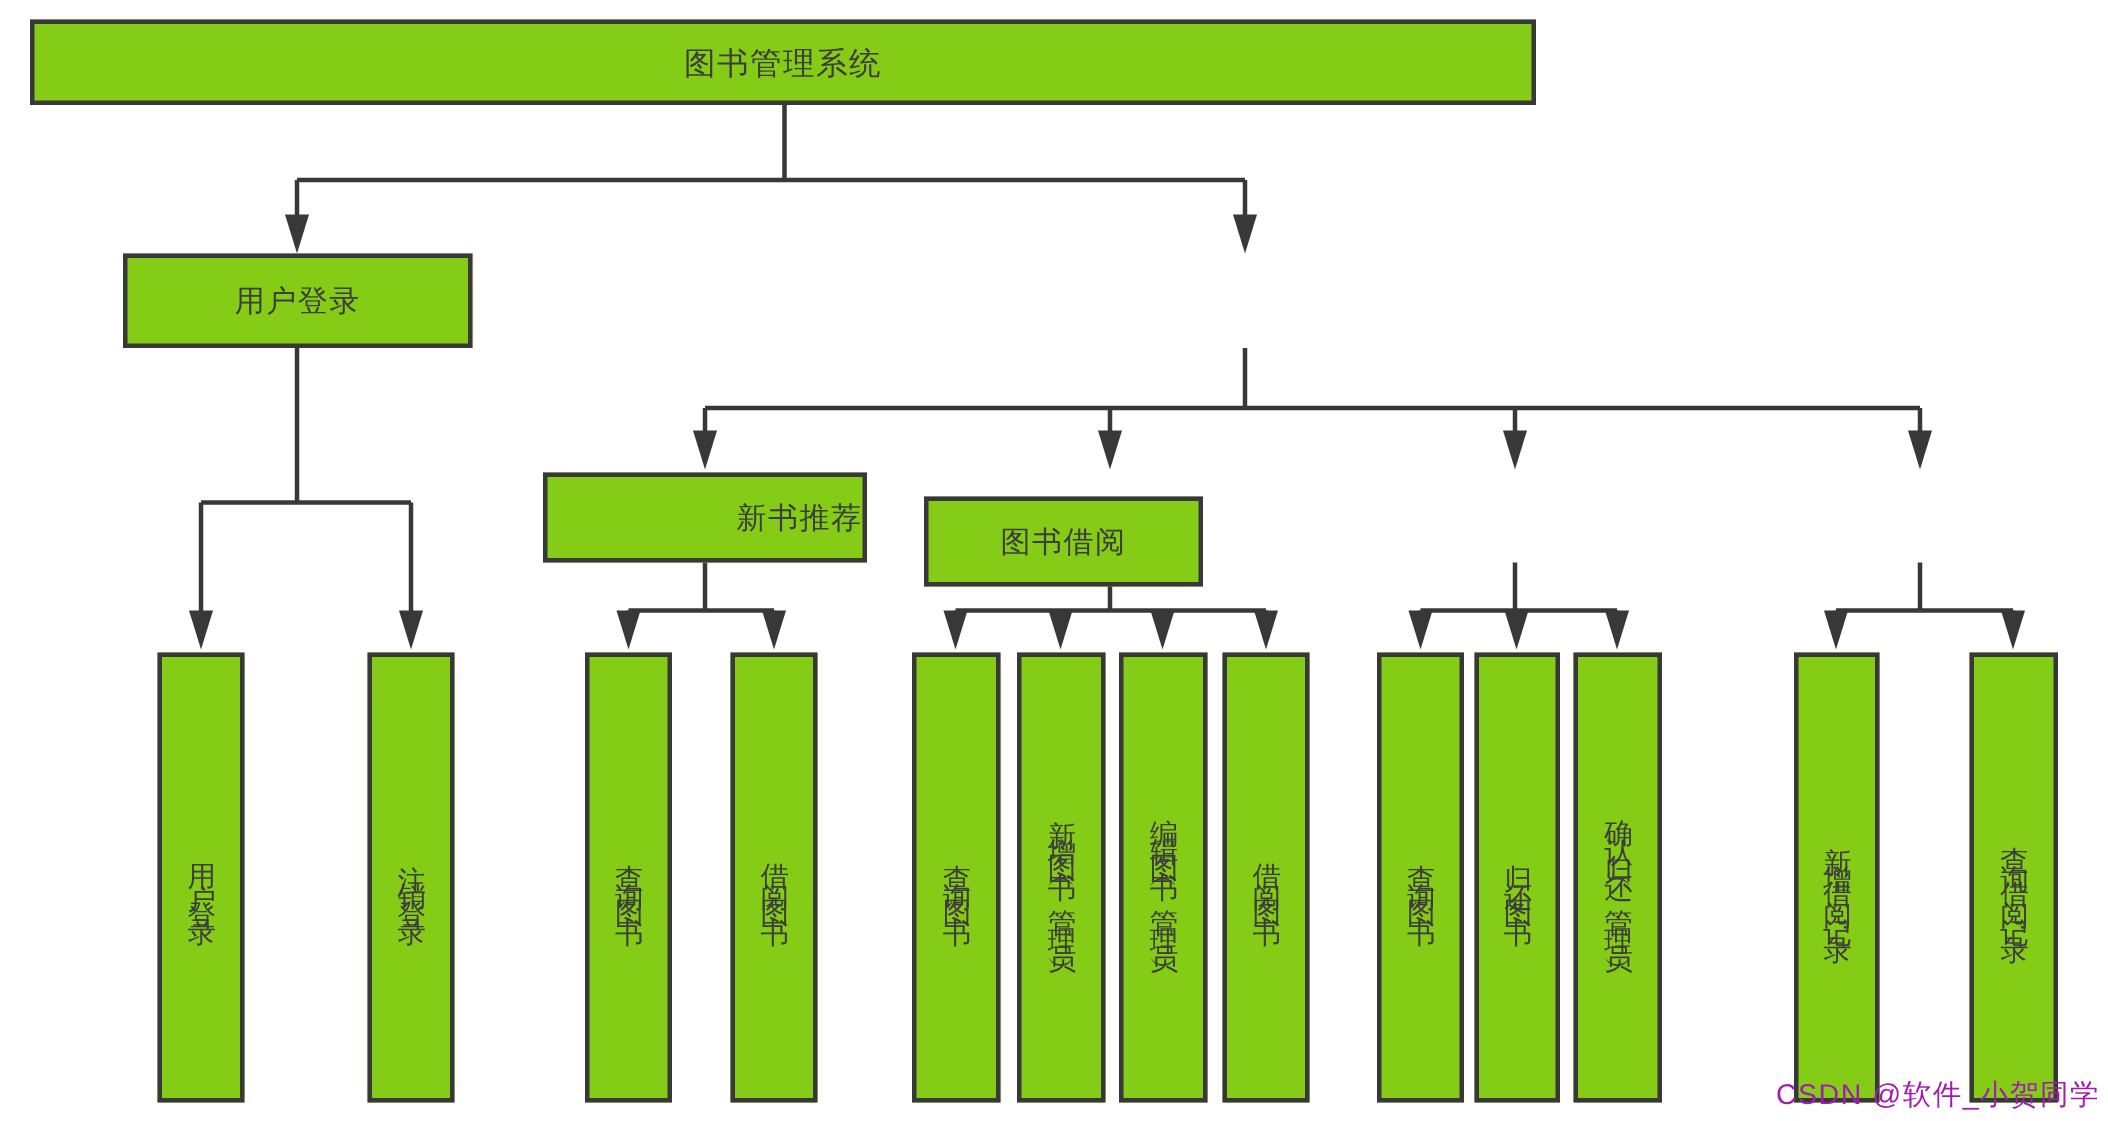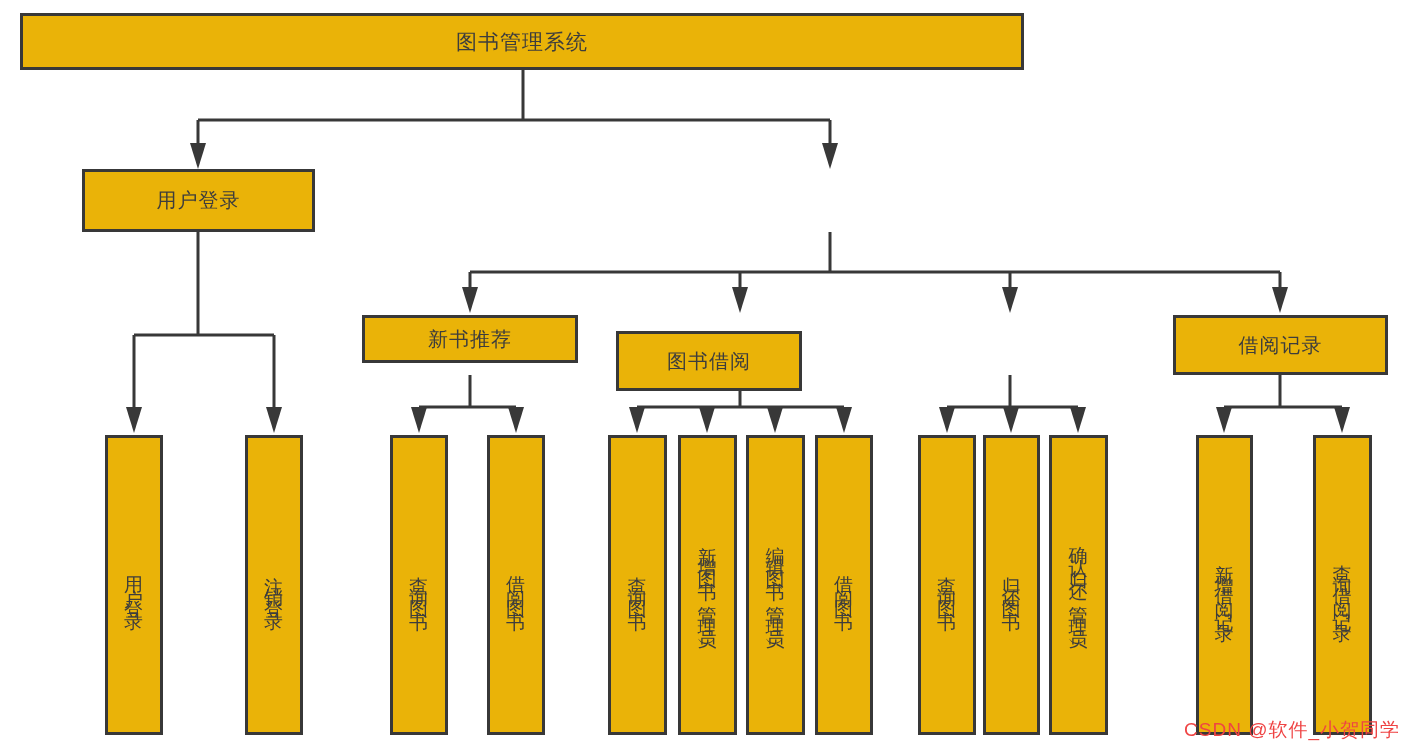--- a/index.html
+++ b/index.html
@@ -17,21 +17,21 @@
   }
   .connectors {
     position: absolute;
     left: 0; top: 0;
     width: 1405px;
     height: 747px;
   }
   .node {
     position: absolute;
     box-sizing: border-box;
-    background: #eab308;
+    background: #84cc16;
     border: 3px solid #383838;
     display: flex;
     align-items: center;
     justify-content: center;
     color: #3d3d3d;
   }
   .hlabel {
     font-size: 20px;
     letter-spacing: 1px;
     white-space: nowrap;
@@ -44,21 +44,21 @@
     font-size: 19px;
     letter-spacing: 12px;
     line-height: 1;
     white-space: nowrap;
   }
   .watermark {
     position: absolute;
     right: 5px;
     bottom: 4px;
     font-size: 19px;
-    color: #ef4444;
+    color: #a21caf;
     letter-spacing: 1px;
     white-space: nowrap;
   }
 </style>
 </head>
 <body>
 
 <div class="stage">
 
   <svg class="connectors" viewBox="0 0 1405 747" xmlns="http://www.w3.org/2000/svg">
@@ -95,28 +95,25 @@
   </svg>
 
   <div class="node root-box" style="left:20px; top:13px; width:1004px; height:57px;">
     <span class="hlabel">图书管理系统</span>
   </div>
 
   <div class="node" style="left:82px; top:169px; width:233px; height:63px;">
     <span class="hlabel">用户登录</span>
   </div>
 
-  <div class="node" style="left:362px; top:315px; width:216px; height:48px;">
+  <div class="node" style="left:362px; top:315px; width:216px; height:60px;justify-content:flex-end;">
     <span class="hlabel">新书推荐</span>
   </div>
   <div class="node" style="left:616px; top:315px; width:186px; height:60px;margin-top:16px;">
     <span class="hlabel">图书借阅</span>
-  </div>
-  <div class="node" style="left:1173px; top:315px; width:215px; height:60px;">
-    <span class="hlabel">借阅记录</span>
   </div>
 
   <div class="node vnode" style="left:105px; width:58px;">
     <span class="vlabel">用户登录</span>
   </div>
   <div class="node vnode" style="left:245px; width:58px;">
     <span class="vlabel">注销登录</span>
   </div>
 
   <div class="node vnode" style="left:390px; width:58px;">

